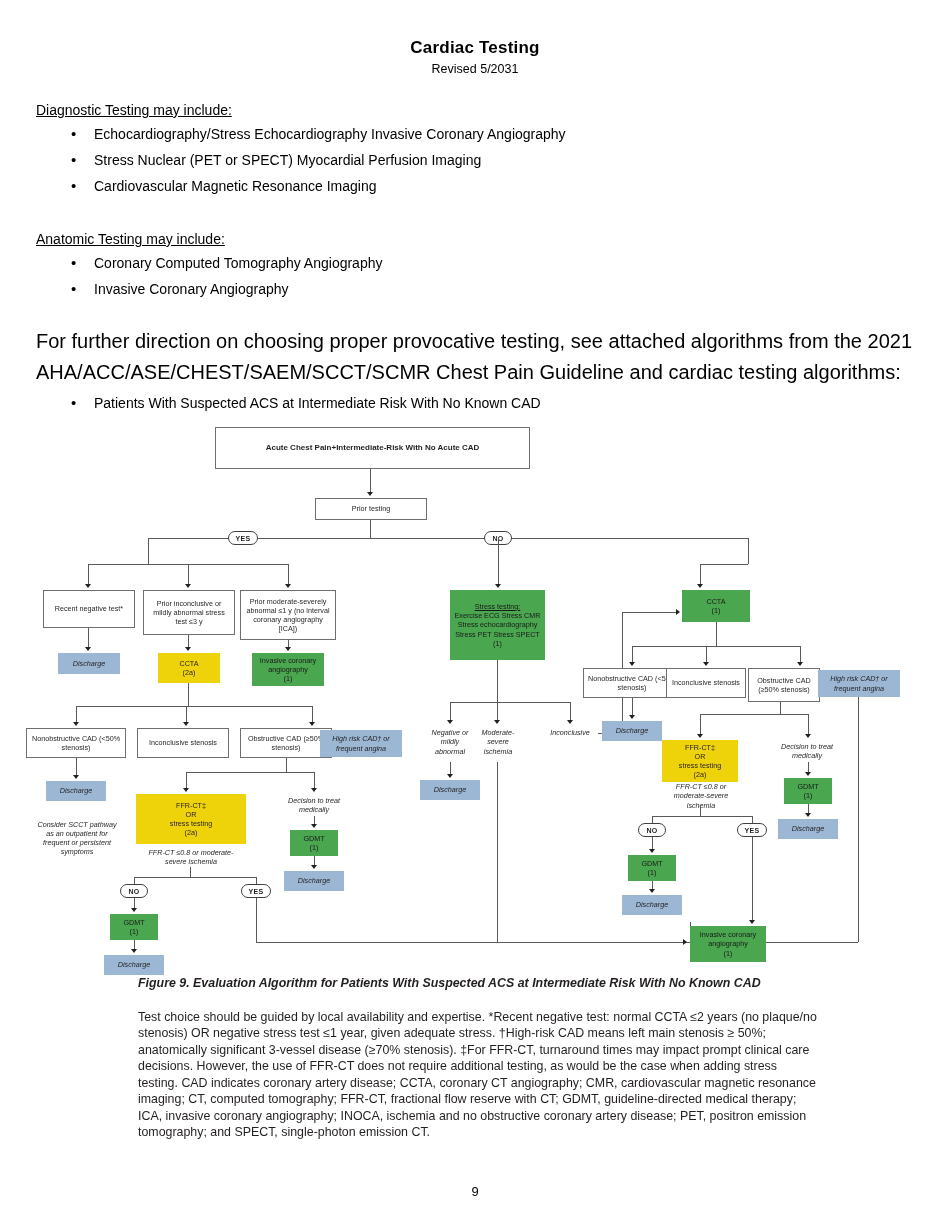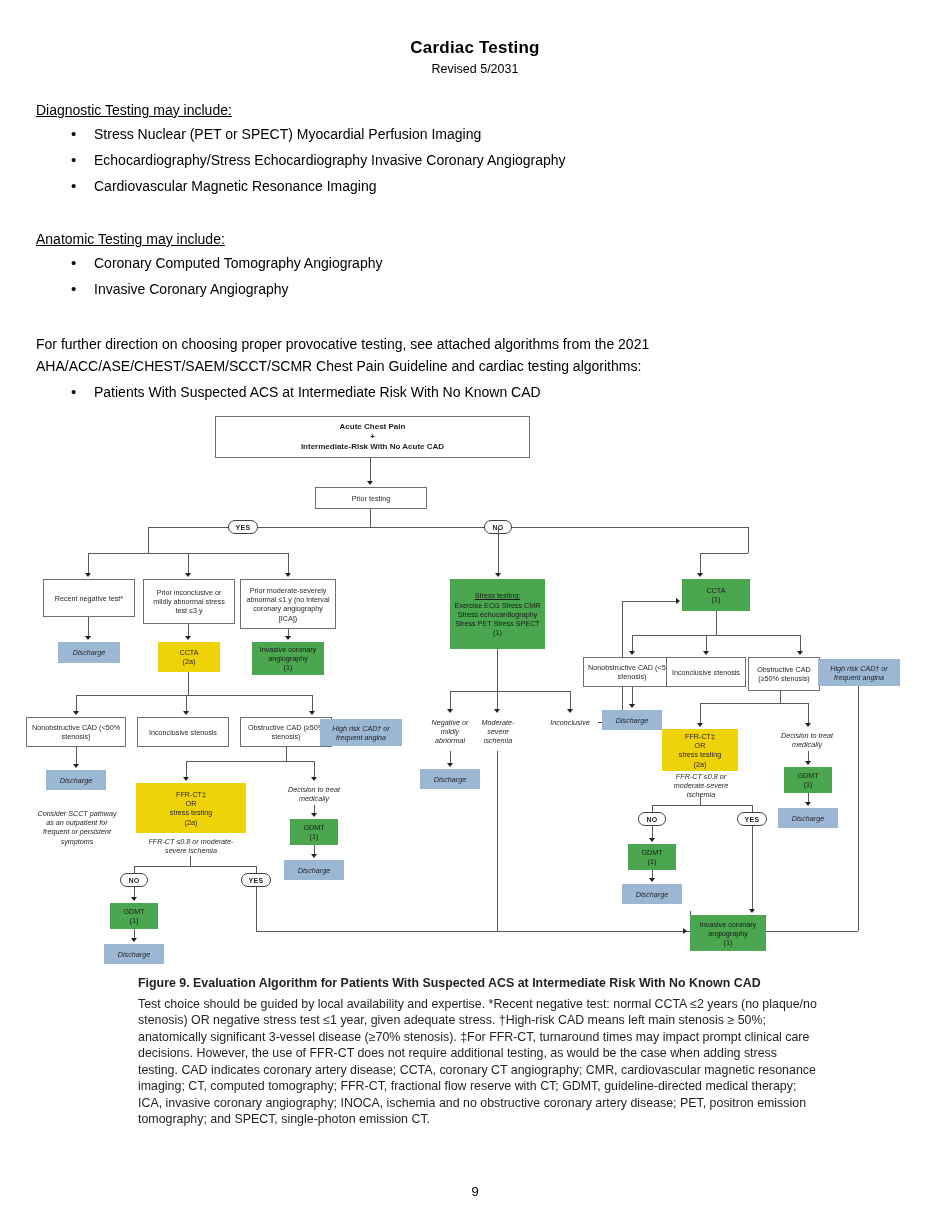--- a/index.html
+++ b/index.html
@@ -48,23 +48,23 @@
     position: relative;
   }
   ul.bullets li::before {
     content: "\2022";
     position: absolute;
     left: -23px;
     top: -1px;
     font-size: 15px;
   }
   .para {
-    font-size: 14px;
+    font-size: 20px;
     line-height: 1.55;
-    margin-top: 38px;
+    margin-top: 30px;
   }
 
   
   .chart {
     position: relative;
     width: 950px;
     height: 560px;
     margin-top: 10px;
     font-size: 7.2px;
     color: #231f20;
@@ -129,60 +129,60 @@
   
   .caption {
     position: absolute;
     left: 138px;
     top: 975px;
     width: 680px;
     font-size: 12.4px;
     line-height: 1.33;
     color: #231f20;
   }
-  .caption .cap-title { font-weight: bold; display: block; margin-bottom: 4px; }
+  .caption .cap-title { font-weight: bold; display: block; margin-bottom: 17px; font-style: italic; }
 
   .page-num {
     position: absolute;
     left: 0; right: 0;
     top: 1184px;
     text-align: center;
     font-size: 13px;
   }
 </style>
 </head>
 <body>
 
 <div class="doc-title">Cardiac Testing</div>
 <div class="doc-subtitle">Revised 5/2031</div>
 
 <div class="body-wrap">
 
   <div class="section-heading"><span class="ul">Diagnostic Testing may include</span><span class="ul">:</span></div>
   <ul class="bullets">
+    <li>Echocardiography/Stress Echocardiography Invasive Coronary Angiography</li>
     <li>Stress Nuclear (PET or SPECT) Myocardial Perfusion Imaging</li>
-    <li>Echocardiography/Stress Echocardiography Invasive Coronary Angiography</li>
     <li>Cardiovascular Magnetic Resonance Imaging</li>
   </ul>
 
   <div class="section-heading"><span class="ul">Anatomic Testing may include</span><span class="ul">:</span></div>
   <ul class="bullets">
     <li>Coronary Computed Tomography Angiography</li>
     <li>Invasive Coronary Angiography</li>
   </ul>
 
   <div class="para">For further direction on choosing proper provocative testing, see attached algorithms from the 2021 AHA/ACC/ASE/CHEST/SAEM/SCCT/SCMR Chest Pain Guideline and cardiac testing algorithms:</div>
   <ul class="bullets">
     <li>Patients With Suspected ACS at Intermediate Risk With No Known CAD</li>
   </ul>
 </div>
 
 <div class="chart">
 
-  <div class="node n-top" style="left:215px; top:5px; width:315px; height:42px; flex-direction:column;">
+  <div class="node n-top" style="left:215px; top:5px; width:315px; height:42px; ">
     <span>Acute Chest Pain</span>
     <span>+</span>
     <span>Intermediate-Risk With No Acute CAD</span>
   </div>
   <div class="ln ln-v" style="left:370px; top:47px; height:24px;"></div>
   <div class="arw" style="left:367px; top:70px;"></div>
 
   <div class="node n-white" style="left:315px; top:76px; width:112px; height:22px;">
     <span>Prior testing</span>
   </div>

